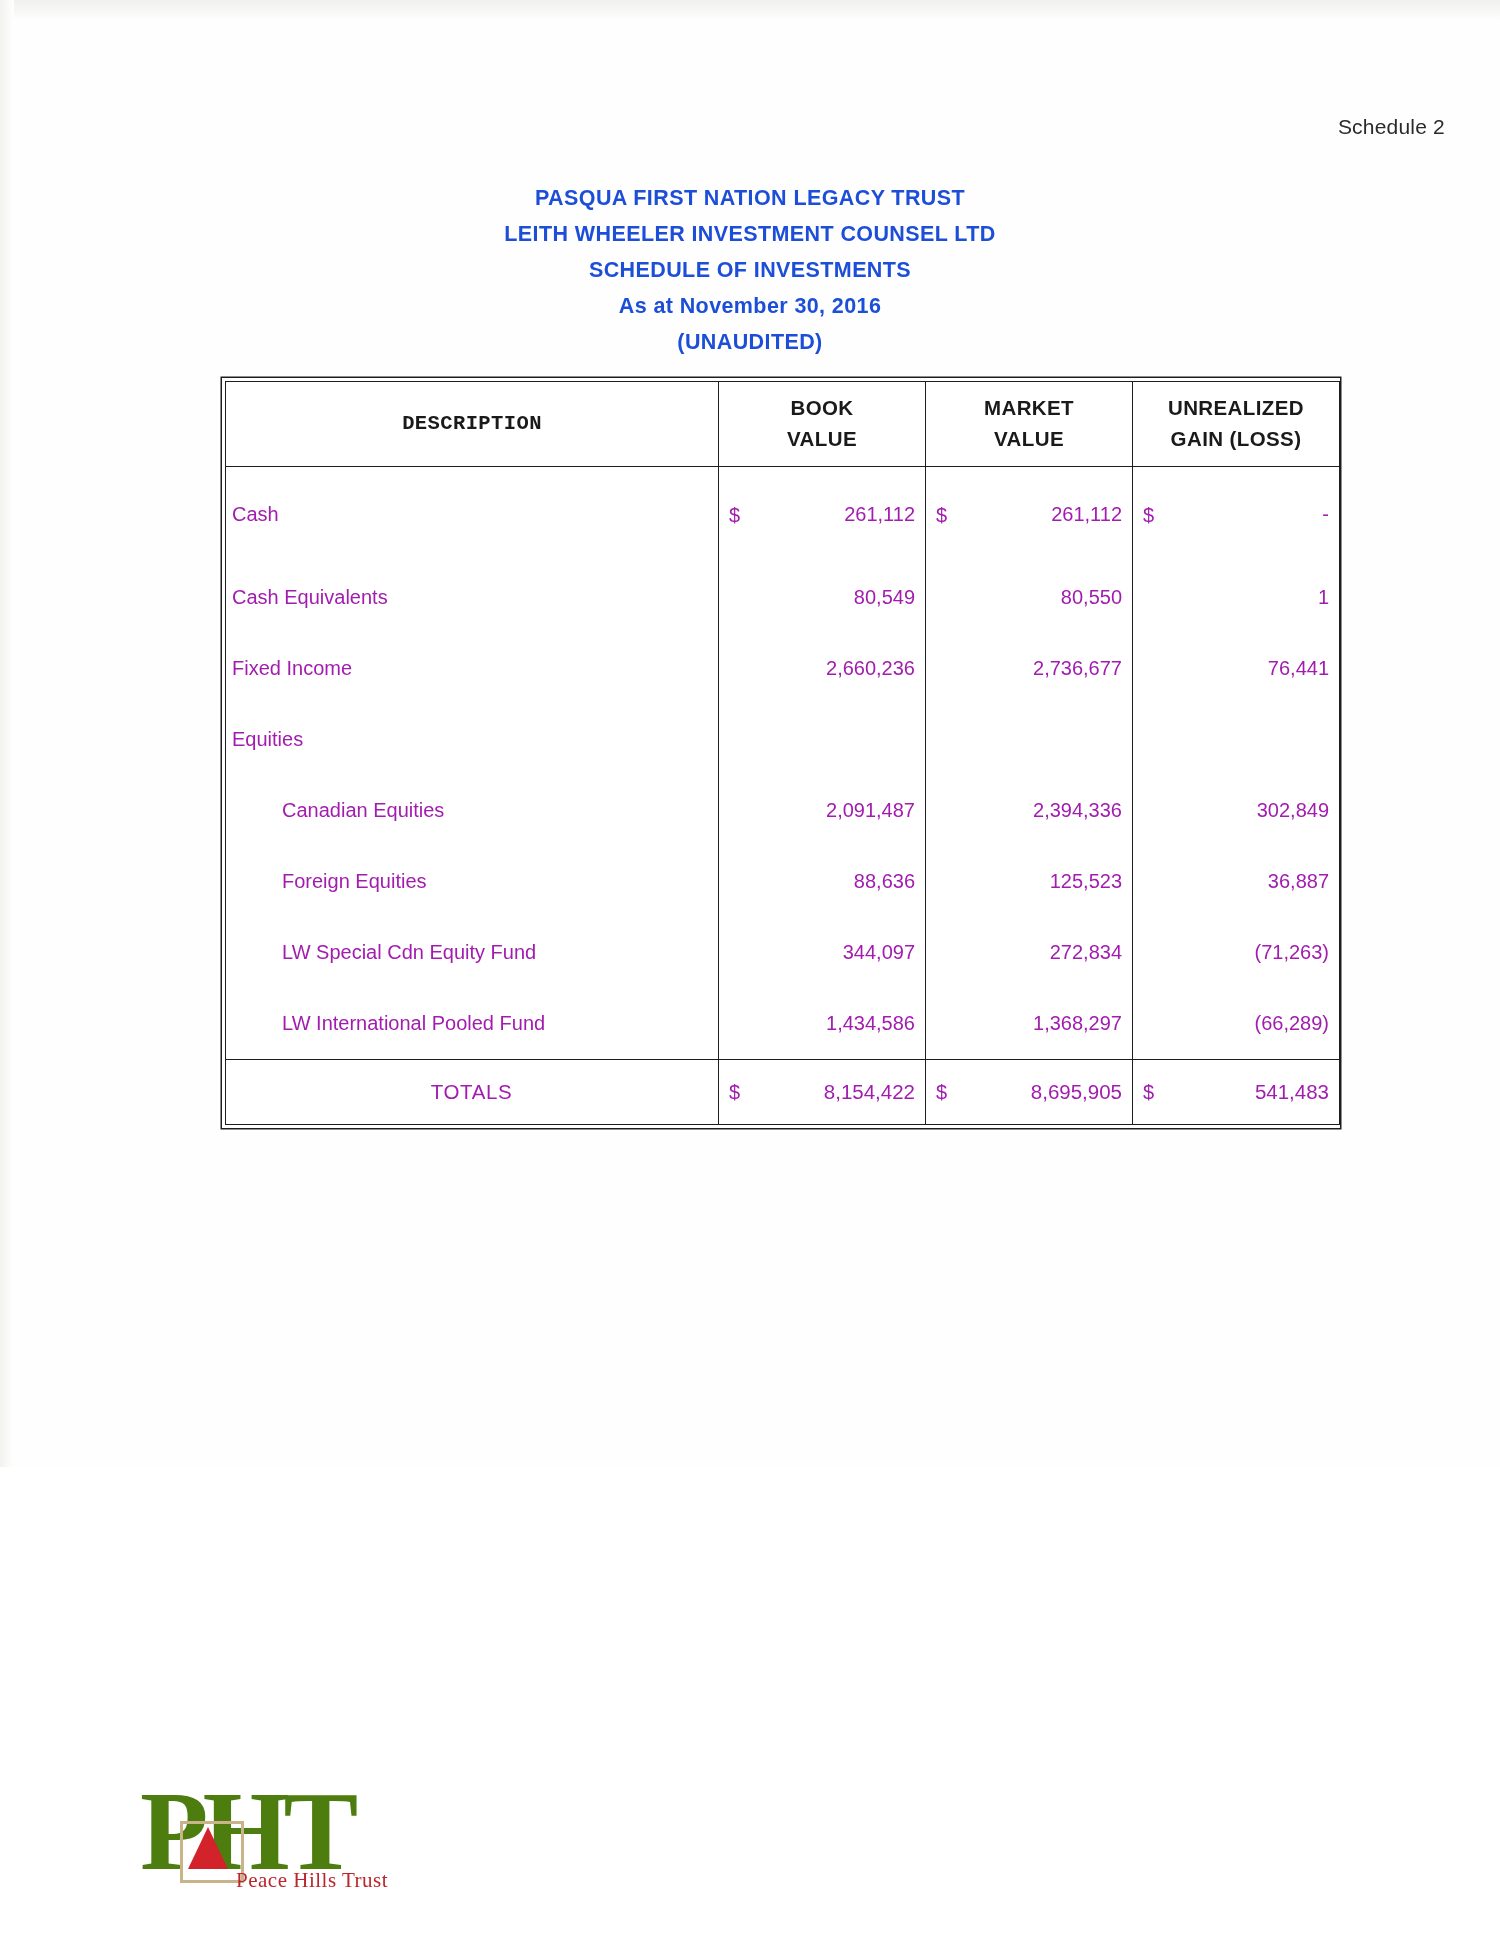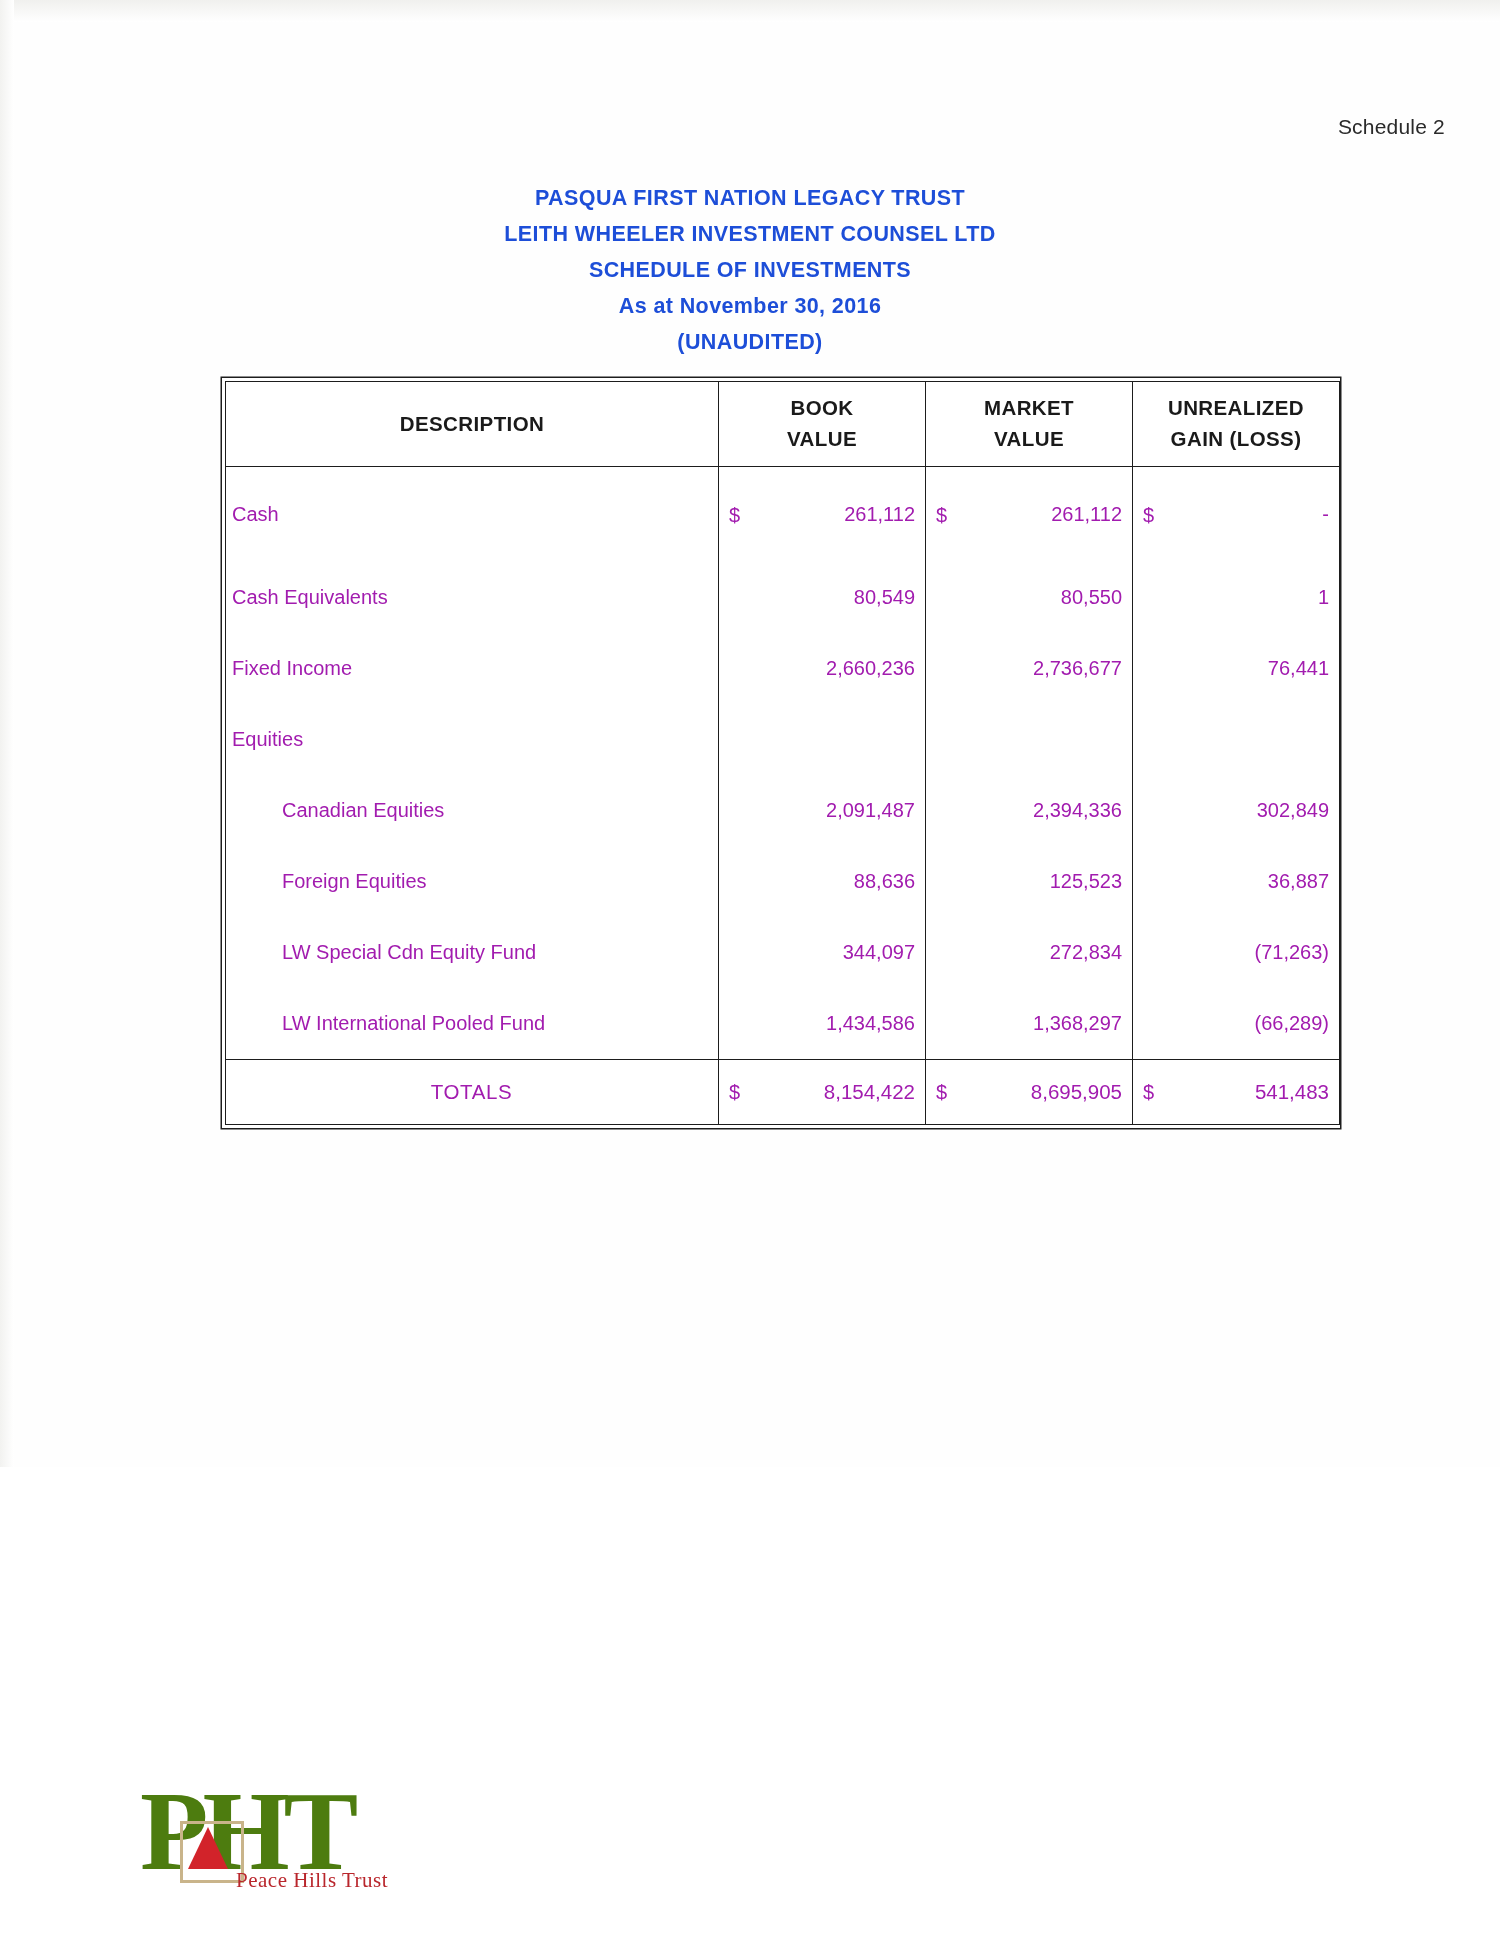--- a/index.html
+++ b/index.html
@@ -75,21 +75,21 @@
     border: 1.5px solid #1d1d1d;
   }
   
   .table-wrap {
     box-shadow: 0 0 0 1.5px #1d1d1d;
     padding: 3px;
     background: #fff;
     box-sizing: content-box;
   }
 
-  th.col-desc { width: 492px; }
+  th.col-desc { width: 492px; font-family: Liberation Mono, monospace; }
   th.col-money { width: 206px; }
 
   table.inv th {
     font-size: 20.5px;
     font-weight: bold;
     letter-spacing: 0.4px;
     padding: 10px 0 12px 0;
     text-align: center;
     vertical-align: middle;
     line-height: 31px;

